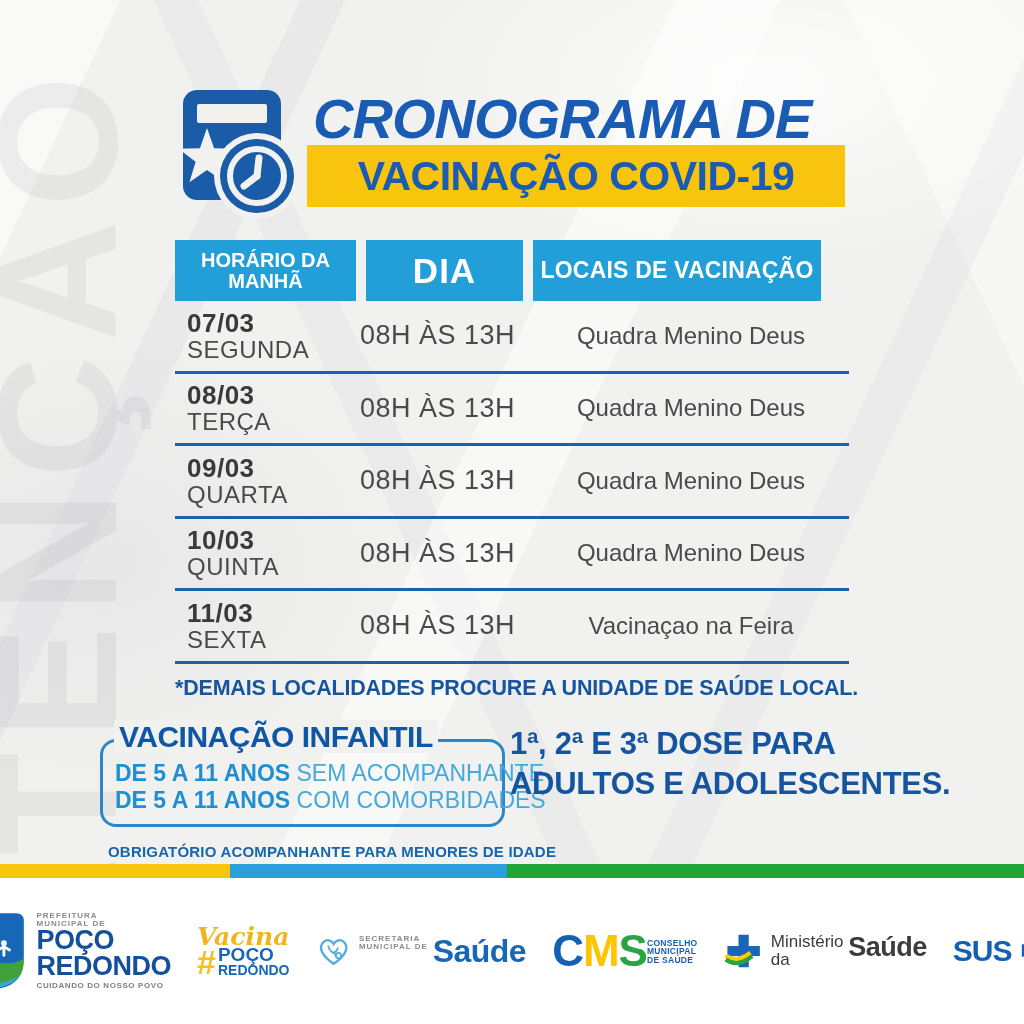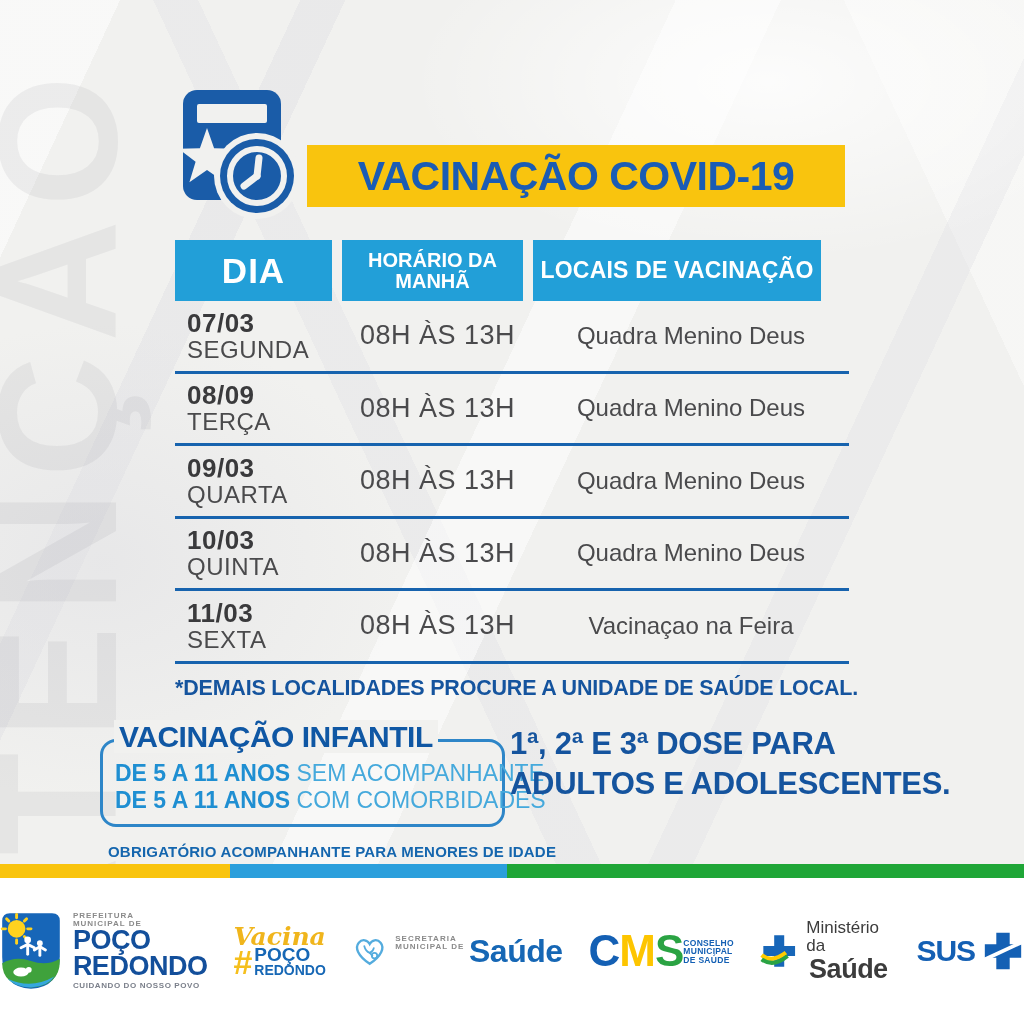--- a/index.html
+++ b/index.html
@@ -103,21 +103,21 @@
   .vacina-hash { font-size:34px; font-weight:900; color:#F5BF1D; margin-right:2px; }
   .vacina-names { display:flex; flex-direction:column; line-height:0.95; }
   .vacina-n1 { font-size:19px; font-weight:900; color:#1667B5; }
   .vacina-n2 { font-size:14px; font-weight:900; color:#1667B5; }
   .sec-text { display:flex; flex-direction:row; line-height:1; }
   .sec-name { font-size:32px; font-weight:900; color:#1667B5; letter-spacing:-0.5px; }
   .cms-logo { display:flex; flex-direction:row; align-items:center; line-height:1; }
   .cms-letters { font-size:44px; font-weight:900; letter-spacing:-1px; }
   .cms-c { color:#1460B4; } .cms-m { color:#FDC500; } .cms-s { color:#2AA343; }
   .cms-sub { font-size:8.5px; font-weight:700; color:#1460B4; letter-spacing:0.3px; margin-top:1px; }
-  .min-text { display:flex; flex-direction:column; line-height:1.05;align-items:center; }
+  .min-text { display:flex; flex-direction:row; line-height:1.05; }
   .min-l1 { font-size:17px; font-weight:500; color:#3C3C3C; }
   .min-l2 { font-size:27px; font-weight:800; color:#3C3C3C; letter-spacing:-0.5px; }
   .sus-logo { display:flex; align-items:center; gap:4px; }
   .sus-text { font-size:30px; font-weight:900; color:#1460B4; letter-spacing:-1px; }
 </style>
 </head>
 <body>
 
 <div class="poster">
 
@@ -127,43 +127,44 @@
     <rect x="18" y="10" width="98" height="110" rx="14" fill="#1A5CA8"></rect>
     <rect x="32" y="24" width="70" height="19" rx="2" fill="#f1f1ef"></rect>
     <polygon fill="#f1f1ef" points="42,48 49.1,68.3 70.5,68.7 53.4,81.7 59.6,102.3 42,90 24.4,102.3 30.6,81.7 13.5,68.7 34.9,68.3"></polygon>
     <circle cx="92" cy="96" r="43" fill="#f1f1ef"></circle>
     <circle cx="92" cy="96" r="37" fill="#1A5CA8"></circle>
     <circle cx="92" cy="96" r="27" fill="#1A5CA8" stroke="#f1f1ef" stroke-width="6"></circle>
     <line x1="92" y1="96" x2="94" y2="78" stroke="#f1f1ef" stroke-width="7" stroke-linecap="round"></line>
     <line x1="92" y1="96" x2="79" y2="106" stroke="#f1f1ef" stroke-width="7" stroke-linecap="round"></line>
   </svg>
 
+  <div class="title1">CRONOGRAMA DE</div>
   <div class="title2-band">
     <span>VACINAÇÃO COVID-19</span>
   </div>
 
   <div class="table">
     <div class="thead">
+      <div class="th horario">HORÁRIO DA MANHÃ</div>
       <div class="th dia">DIA</div>
-      <div class="th horario">HORÁRIO DA MANHÃ</div>
       <div class="th locais">LOCAIS DE VACINAÇÃO</div>
     </div>
 
     <div class="trow">
       <div class="cell-day">
         <div class="date">07/03</div>
         <div class="weekday">SEGUNDA</div>
       </div>
       <div class="cell-time">08H ÀS 13H</div>
       <div class="cell-loc">Quadra Menino Deus</div>
     </div>
 
     <div class="trow">
       <div class="cell-day">
-        <div class="date">08/09</div>
+        <div class="date">08/03</div>
         <div class="weekday">TERÇA</div>
       </div>
       <div class="cell-time">08H ÀS 13H</div>
       <div class="cell-loc">Quadra Menino Deus</div>
     </div>
 
     <div class="trow">
       <div class="cell-day">
         <div class="date">09/03</div>
         <div class="weekday">QUARTA</div>

